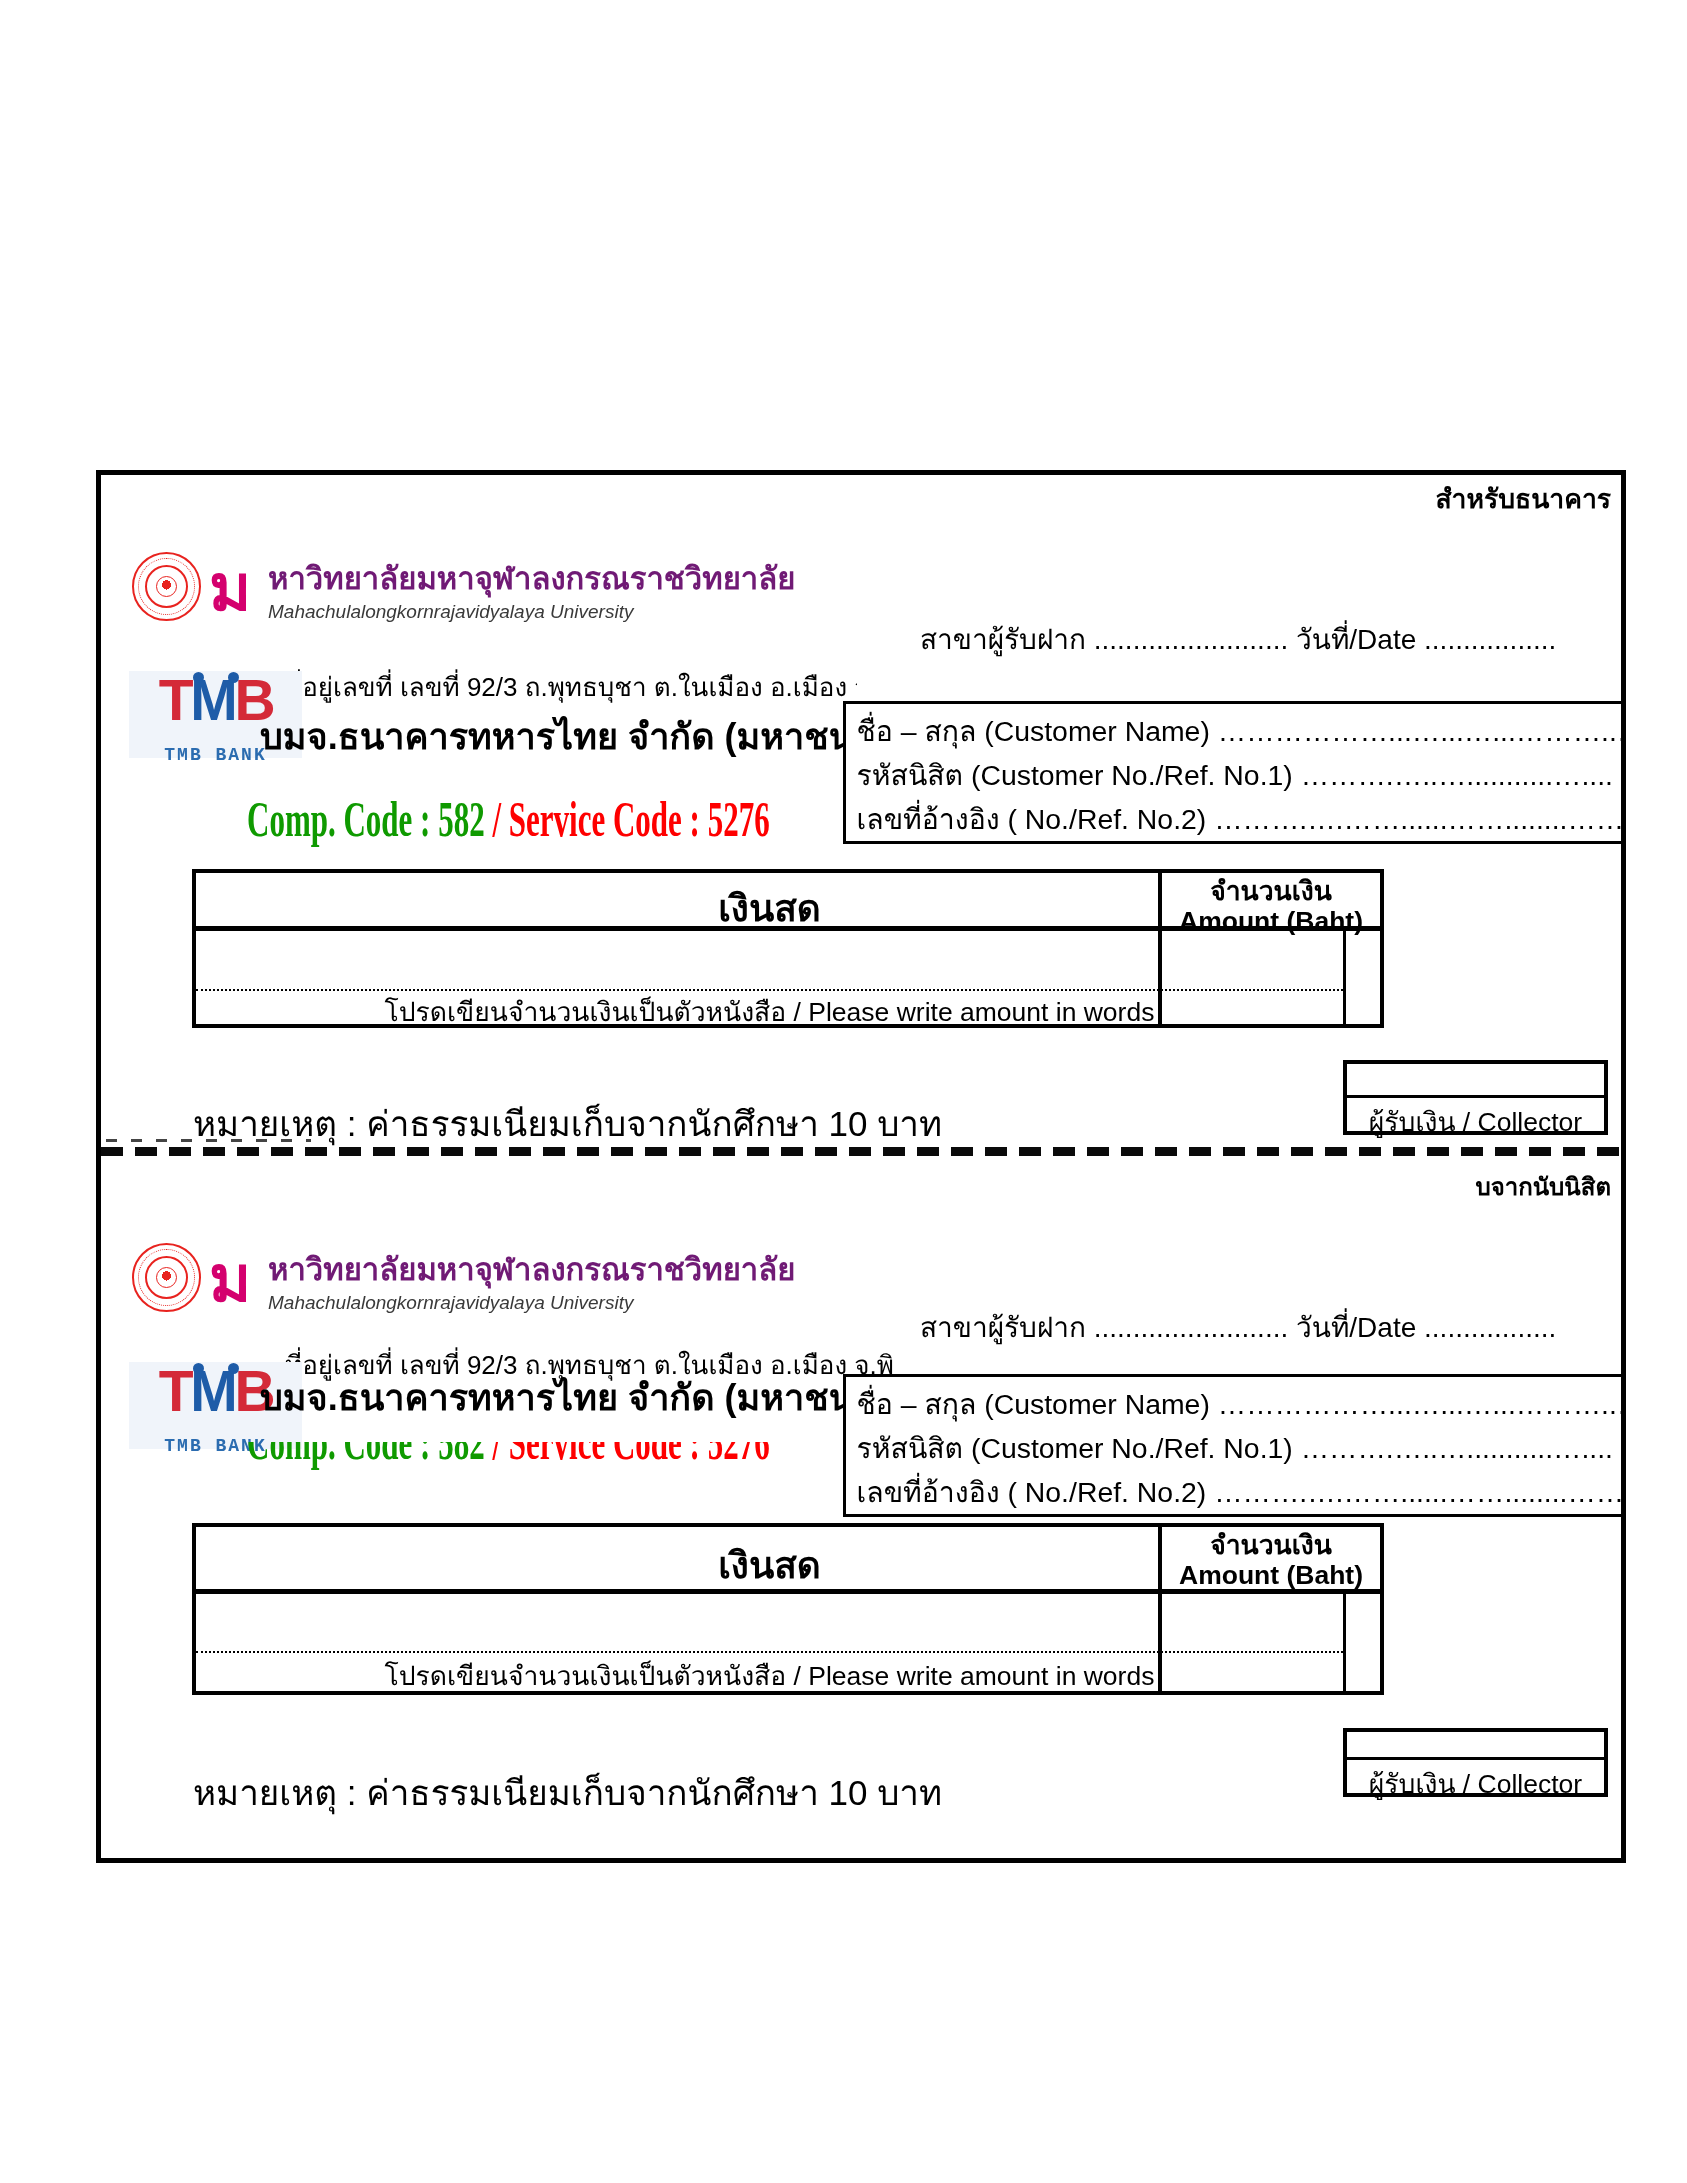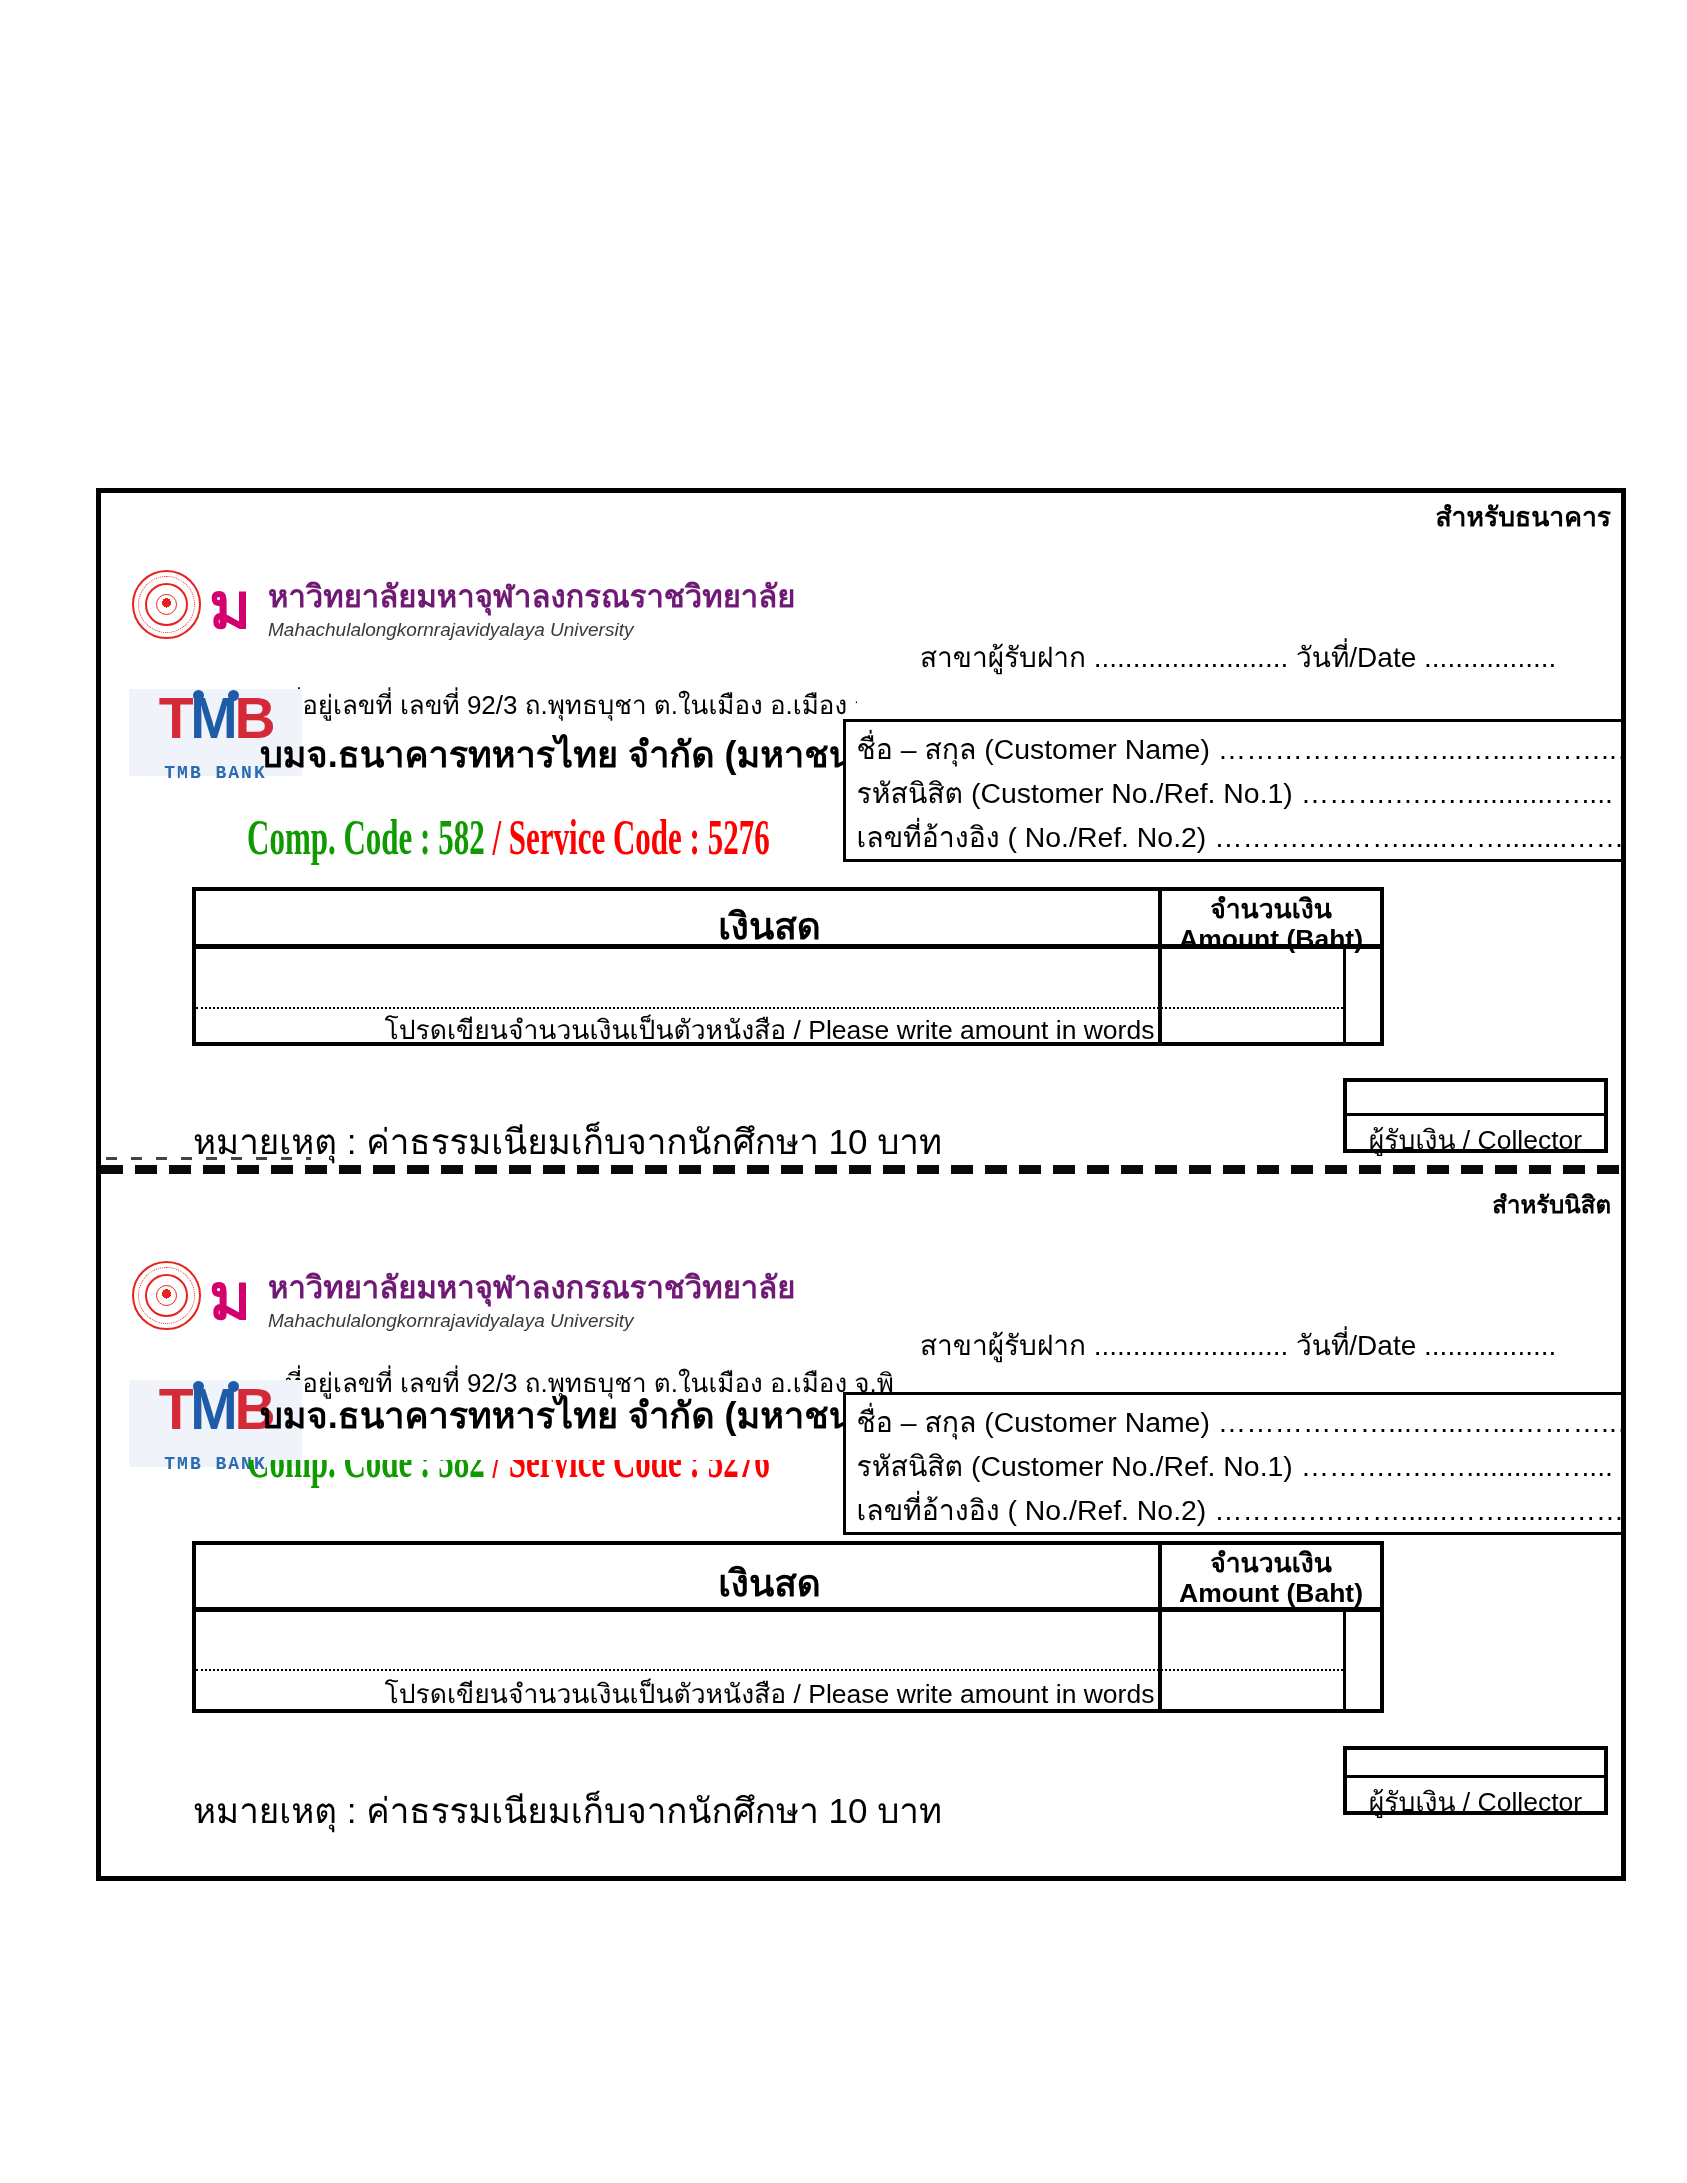--- a/index.html
+++ b/index.html
@@ -1,20 +1,20 @@
 <!DOCTYPE html>
 <html style="font-size:10.6px"><head>
 <meta charset="utf-8">
 <style>
   html,body{margin:0;padding:0;background:#ffffff;}
   #canvas{position:relative;width:1687px;height:2183px;background:#ffffff;overflow:hidden;
           font-family:"Liberation Sans", sans-serif;color:#000;}
 
   
-  .outer{position:absolute;left:96px;top:488px;width:1530px;height:1393px;
+  .outer{position:absolute;left:96px;top:470px;width:1530px;height:1393px;
          border:5.3px solid #000;box-sizing:border-box;background:#fff;}
 
   .corner-label{position:absolute;right:10px;font-weight:bold;white-space:nowrap;}
   .lbl-bank{top:2.6px;font-size:26.5px;}
   .lbl-student{top:692px;font-size:24px;}
 
   
   .seal{position:absolute;width:69px;height:69px;border:2.6px solid #e8231f;border-radius:50%;box-sizing:border-box;}
   .seal-mid{position:absolute;inset:4px;border:1.3px dotted #e8231f;border-radius:50%;}
   .seal-in{position:absolute;inset:10.6px;border:2px solid #e8231f;border-radius:50%;}
@@ -145,21 +145,21 @@
 
     <div class="collector s1-coll">
       <div class="coll-top"></div>
       <div class="coll-label">ผู้รับเงิน / Collector</div>
     </div>
     <div class="note s1-note">หมายเหตุ  : ค่าธรรมเนียมเก็บจากนักศึกษา 10 บาท</div>
 
     <div class="predash"></div>
     <div class="dash-sep"></div>
 
-    <div class="corner-label lbl-student">สำหรับนิสิต</div>
+    <div class="corner-label lbl-student">บจากนับนิสิต</div>
 
     <div class="seal s2-seal">
       <div class="seal-mid"></div>
       <div class="seal-in"></div>
       <div class="seal-core"></div>
     </div>
     <div class="uni-initial s2-init">ม</div>
     <div class="uni-thai s2-unith">หาวิทยาลัยมหาจุฬาลงกรณราชวิทยาลัย</div>
     <div class="uni-en s2-unien">Mahachulalongkornrajavidyalaya University</div>
 

